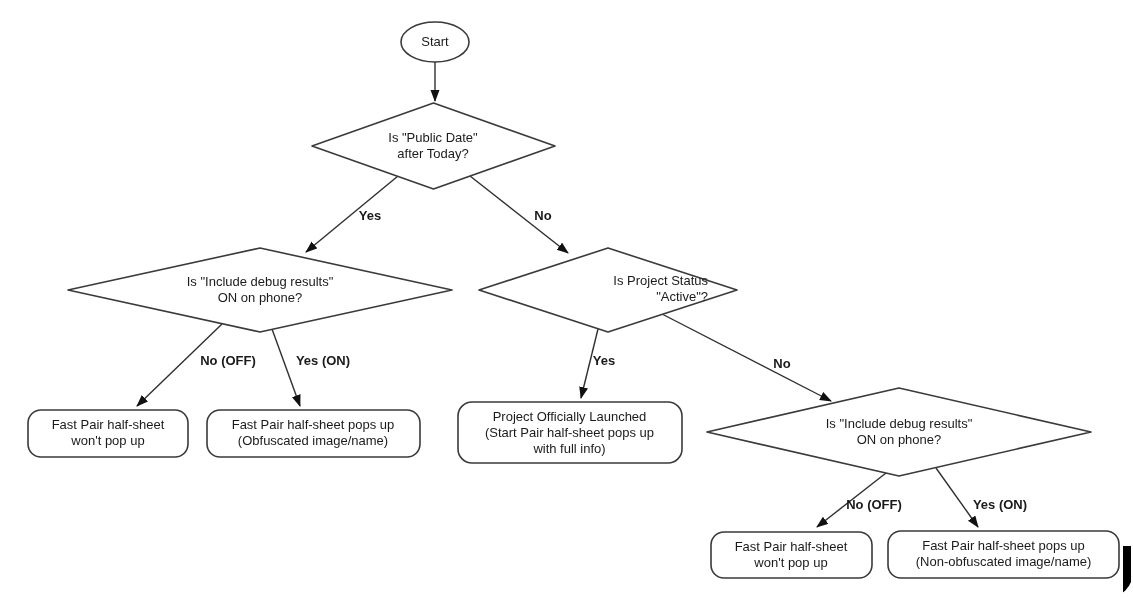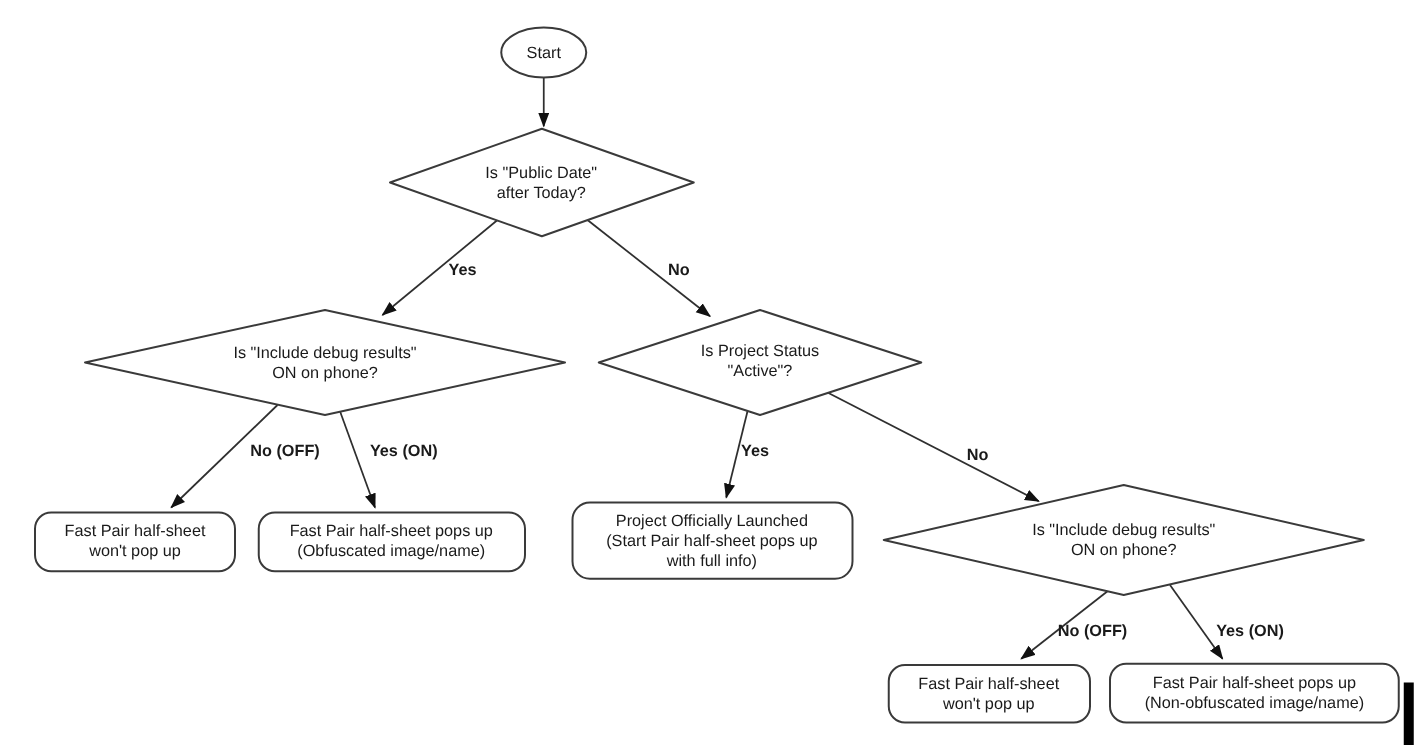--- a/index.html
+++ b/index.html
@@ -8,20 +8,21 @@
     background: #ffffff;
   }
   .canvas {
     position: relative;
     width: 1133px;
     height: 598px;
     background: #ffffff;
     font-family: "Liberation Sans", sans-serif;
     color: #1a1a1a;
     overflow: hidden;
+    border-radius: 26px;
   }
   .layer {
     position: absolute;
     left: 0;
     top: 0;
   }
   .shape {
     fill: #ffffff;
     stroke: #3a3a3a;
     stroke-width: 1.6;
@@ -94,21 +95,21 @@
       <rect class="shape" x="711" y="532" width="161" height="46" rx="13"></rect>
       <rect class="shape" x="888" y="531" width="231" height="47" rx="13"></rect>
     </g>
   </svg>
 
   <div class="node-label" style="left:405px; top:34px; width:60px;">Start</div>
   <div class="node-label" style="left:333px; top:130px; width:200px;">Is "Public Date"
 after Today?</div>
   <div class="node-label" style="left:140px; top:274px; width:240px;">Is "Include debug results"
 ON on phone?</div>
-  <div class="node-label" style="left:508px; top:273px; width:200px;">Is Project Status
+  <div class="node-label" style="left:508px; top:273px; width:200px;text-align:right;">Is Project Status
 "Active"?</div>
   <div class="node-label" style="left:779px; top:416px; width:240px;">Is "Include debug results"
 ON on phone?</div>
   <div class="node-label" style="left:33px; top:417px; width:150px;">Fast Pair half-sheet
 won't pop up</div>
   <div class="node-label" style="left:213px; top:417px; width:200px;">Fast Pair half-sheet pops up
 (Obfuscated image/name)</div>
   <div class="node-label" style="left:462px; top:409px; width:215px;">Project Officially Launched
 (Start Pair half-sheet pops up
 with full info)</div>

